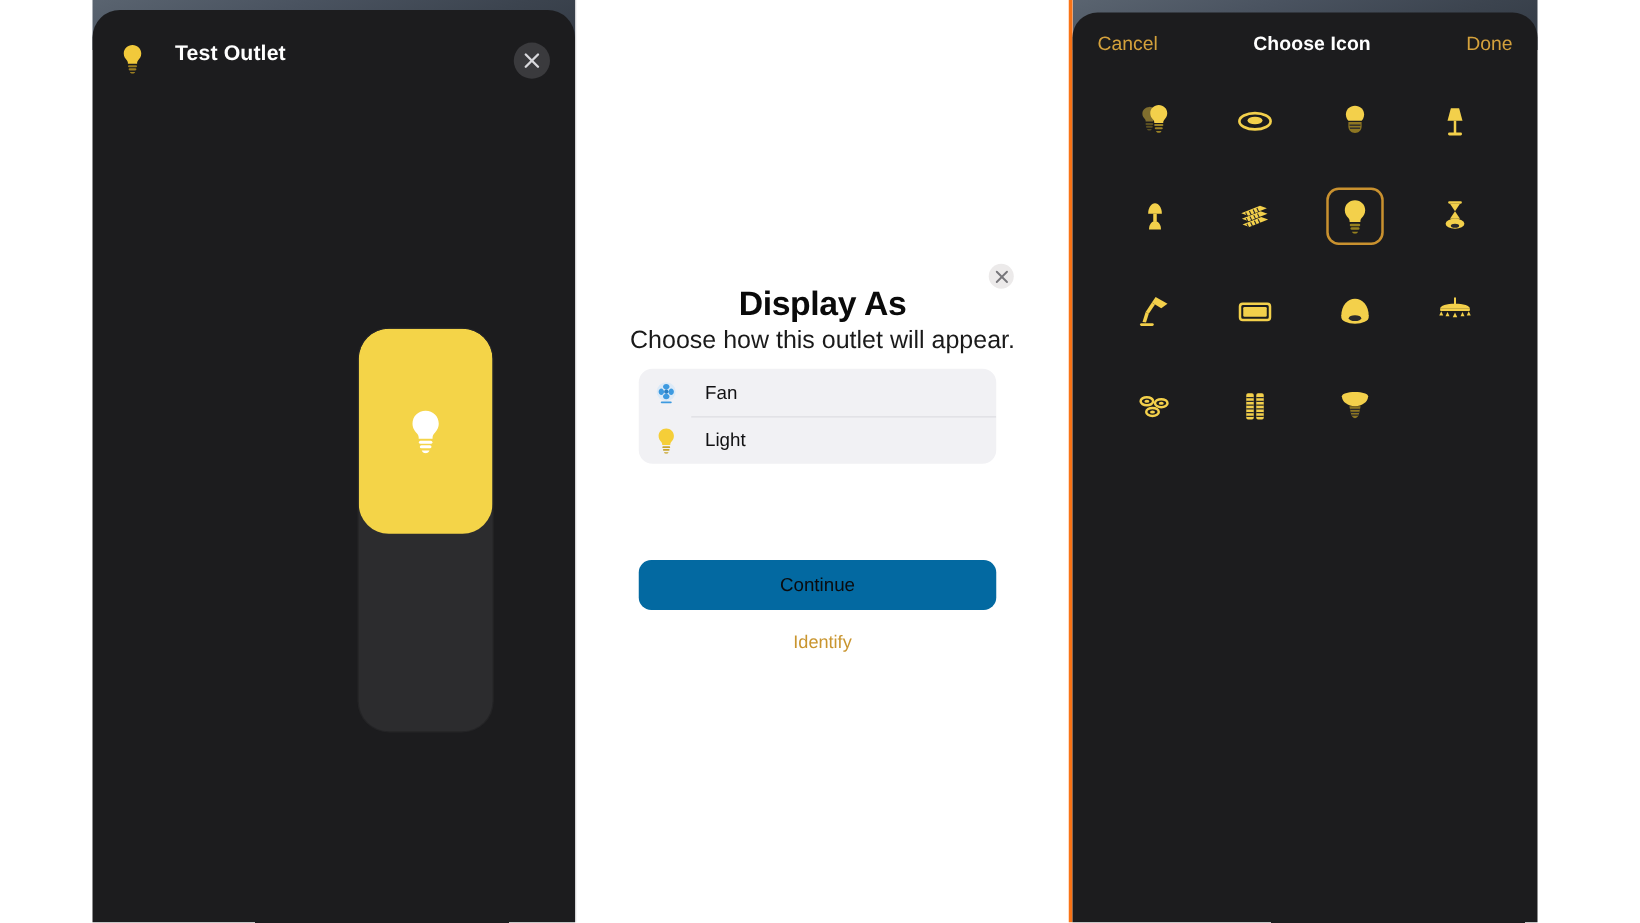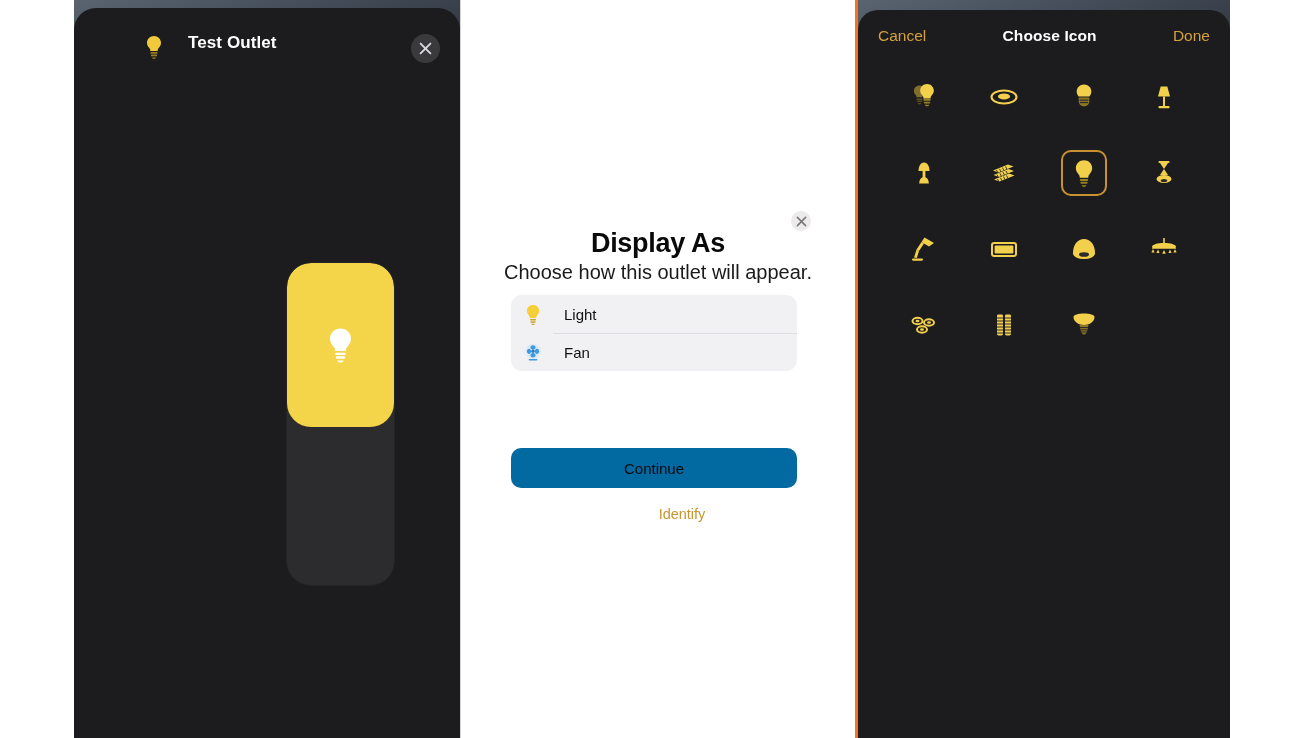--- a/index.html
+++ b/index.html
@@ -23,21 +23,20 @@
   #left-panel {
     position:absolute; left:74px; top:8px;
     width:386px; height:730px;
     background:#1c1c1e;
     border-radius:22px 22px 0 0;
     overflow:hidden;
   }
   .left-header {
     display:flex; align-items:flex-start;
     padding:24px 20px 0 20px;
-    margin-left:48px;
   }
   .hdr-icon {
     width:24px; height:30px; margin-right:22px;
     display:flex; align-items:center; justify-content:center;
     flex:none;
   }
   .hdr-text { flex:1; padding-top:1px; }
   .device-title {
     color:#ffffff; font-size:17px; font-weight:bold;
     letter-spacing:.1px; line-height:20px;
@@ -124,21 +123,21 @@
   #continue-btn {
     position:absolute; left:50px; top:448px;
     width:286px; height:40px;
     background:#0369a1; border:none; border-radius:10px;
     font-family:"Liberation Sans", sans-serif;
     font-size:15px; color:#0b0b0d; cursor:pointer;
   }
   #identify-link {
     position:absolute; left:0; top:506px; width:100%;
     text-align:center; font-size:14.5px;
-    color:#c9952f; cursor:pointer; font-weight:normal;margin-left:24px;
+    color:#c9952f; cursor:pointer; font-weight:normal;
   }
 
   
   #right-panel {
     position:absolute; left:858px; top:10px;
     width:372px; height:728px;
     background:#1c1c1e;
     border-radius:20px 20px 0 0;
     overflow:hidden;
     text-align:center;
@@ -222,50 +221,50 @@
     <div id="dialog-close">
       <svg width="11" height="11" viewBox="0 0 11 11">
         <path d="M1.4 1.4 L9.6 9.6 M9.6 1.4 L1.4 9.6" stroke="#77767a" stroke-width="1.5" stroke-linecap="round"></path>
       </svg>
     </div>
 
     <div id="dialog-title">Display As</div>
     <div id="dialog-subtitle">Choose how this outlet will appear.</div>
 
     <div id="option-list">
-
-      <div class="option-row">
-        <span class="opt-icon">
-          <svg width="16" height="21" viewBox="0 0 18 24">
-            <path d="M9 1C5 1 2 4 2 7.8c0 2.6 1.3 4 2.3 5.2.6.8 1 1.4 1 2.3v.7h7.4v-.7c0-.9.4-1.5 1-2.3C14.7 11.8 16 10.4 16 7.8 16 4 13 1 9 1z" fill="#F5CE38"></path>
-            <rect x="5.4" y="17.1" width="7.2" height="1.7" rx=".85" fill="#c9a52c"></rect>
-            <rect x="5.9" y="19.6" width="6.2" height="1.7" rx=".85" fill="#c9a52c"></rect>
-            <path d="M6.9 22.6h4.2c-.3.9-1.1 1.4-2.1 1.4s-1.8-.5-2.1-1.4z" fill="#c9a52c"></path>
-          </svg>
-        </span>
-        <span class="opt-label">Light</span>
-        <span class="opt-check"></span>
-      </div>
 
       <div class="option-row">
         <span class="opt-icon">
           <svg width="20" height="20" viewBox="0 0 20 20">
             <circle cx="10" cy="9.3" r="7.6" fill="#dceaf7"></circle>
             <path d="M10 3.2c1.5 0 2.6 1 2.6 2.2 0 1-1 1.8-2.6 2.4-1.6-.6-2.6-1.4-2.6-2.4 0-1.2 1.1-2.2 2.6-2.2z" fill="#3d9ae0"></path>
             <path d="M16.1 9.3c0 1.5-1 2.6-2.2 2.6-1 0-1.8-1-2.4-2.6.6-1.6 1.4-2.6 2.4-2.6 1.2 0 2.2 1.1 2.2 2.6z" fill="#3d9ae0"></path>
             <path d="M10 15.4c-1.5 0-2.6-1-2.6-2.2 0-1 1-1.8 2.6-2.4 1.6.6 2.6 1.4 2.6 2.4 0 1.2-1.1 2.2-2.6 2.2z" fill="#3d9ae0"></path>
             <path d="M3.9 9.3c0-1.5 1-2.6 2.2-2.6 1 0 1.8 1 2.4 2.6-.6 1.6-1.4 2.6-2.4 2.6-1.2 0-2.2-1.1-2.2-2.6z" fill="#3d9ae0"></path>
             <circle cx="10" cy="9.3" r="1.7" fill="#2a7fc4"></circle>
             <rect x="5.6" y="17.1" width="8.8" height="1.5" rx=".75" fill="#3d9ae0"></rect>
           </svg>
         </span>
         <span class="opt-label">Fan</span>
         <span class="opt-check"></span>
       </div>
 
+      <div class="option-row">
+        <span class="opt-icon">
+          <svg width="16" height="21" viewBox="0 0 18 24">
+            <path d="M9 1C5 1 2 4 2 7.8c0 2.6 1.3 4 2.3 5.2.6.8 1 1.4 1 2.3v.7h7.4v-.7c0-.9.4-1.5 1-2.3C14.7 11.8 16 10.4 16 7.8 16 4 13 1 9 1z" fill="#F5CE38"></path>
+            <rect x="5.4" y="17.1" width="7.2" height="1.7" rx=".85" fill="#c9a52c"></rect>
+            <rect x="5.9" y="19.6" width="6.2" height="1.7" rx=".85" fill="#c9a52c"></rect>
+            <path d="M6.9 22.6h4.2c-.3.9-1.1 1.4-2.1 1.4s-1.8-.5-2.1-1.4z" fill="#c9a52c"></path>
+          </svg>
+        </span>
+        <span class="opt-label">Light</span>
+        <span class="opt-check"></span>
+      </div>
+
 
     </div>
 
     <button id="continue-btn">Continue</button>
     <div id="identify-link">Identify</div>
 
   </div>
 </div>
 
 <div id="right-panel">

